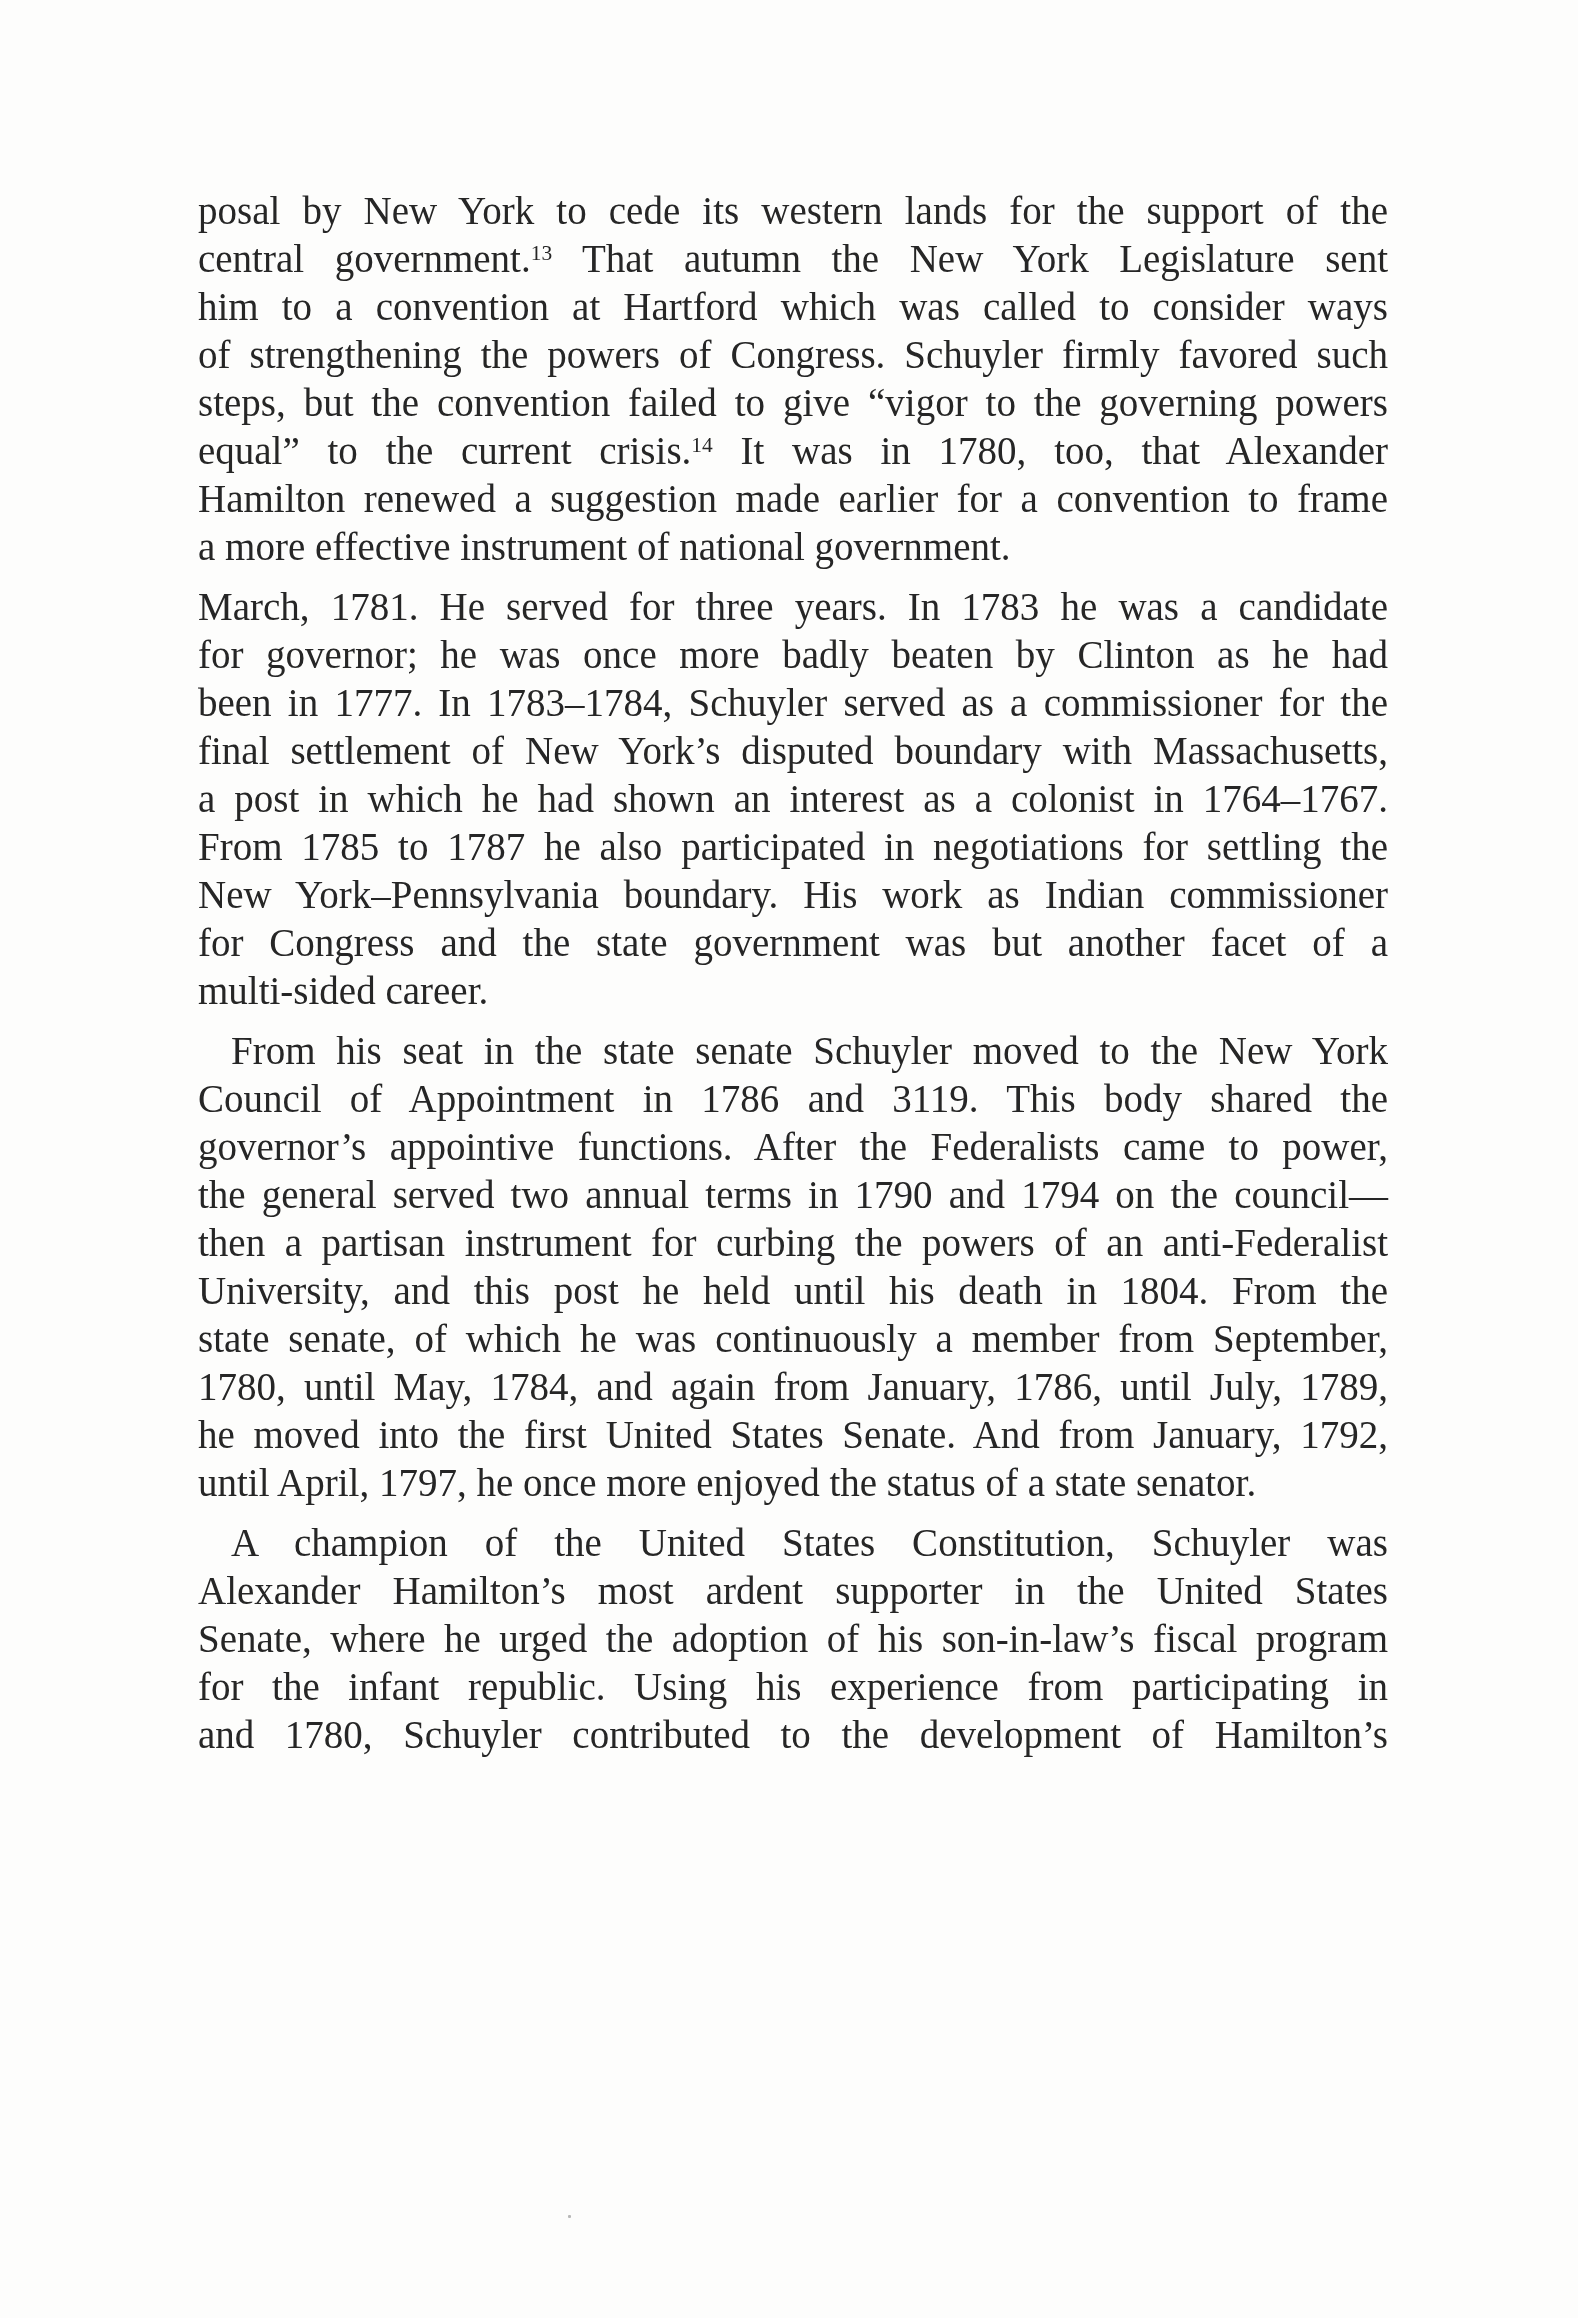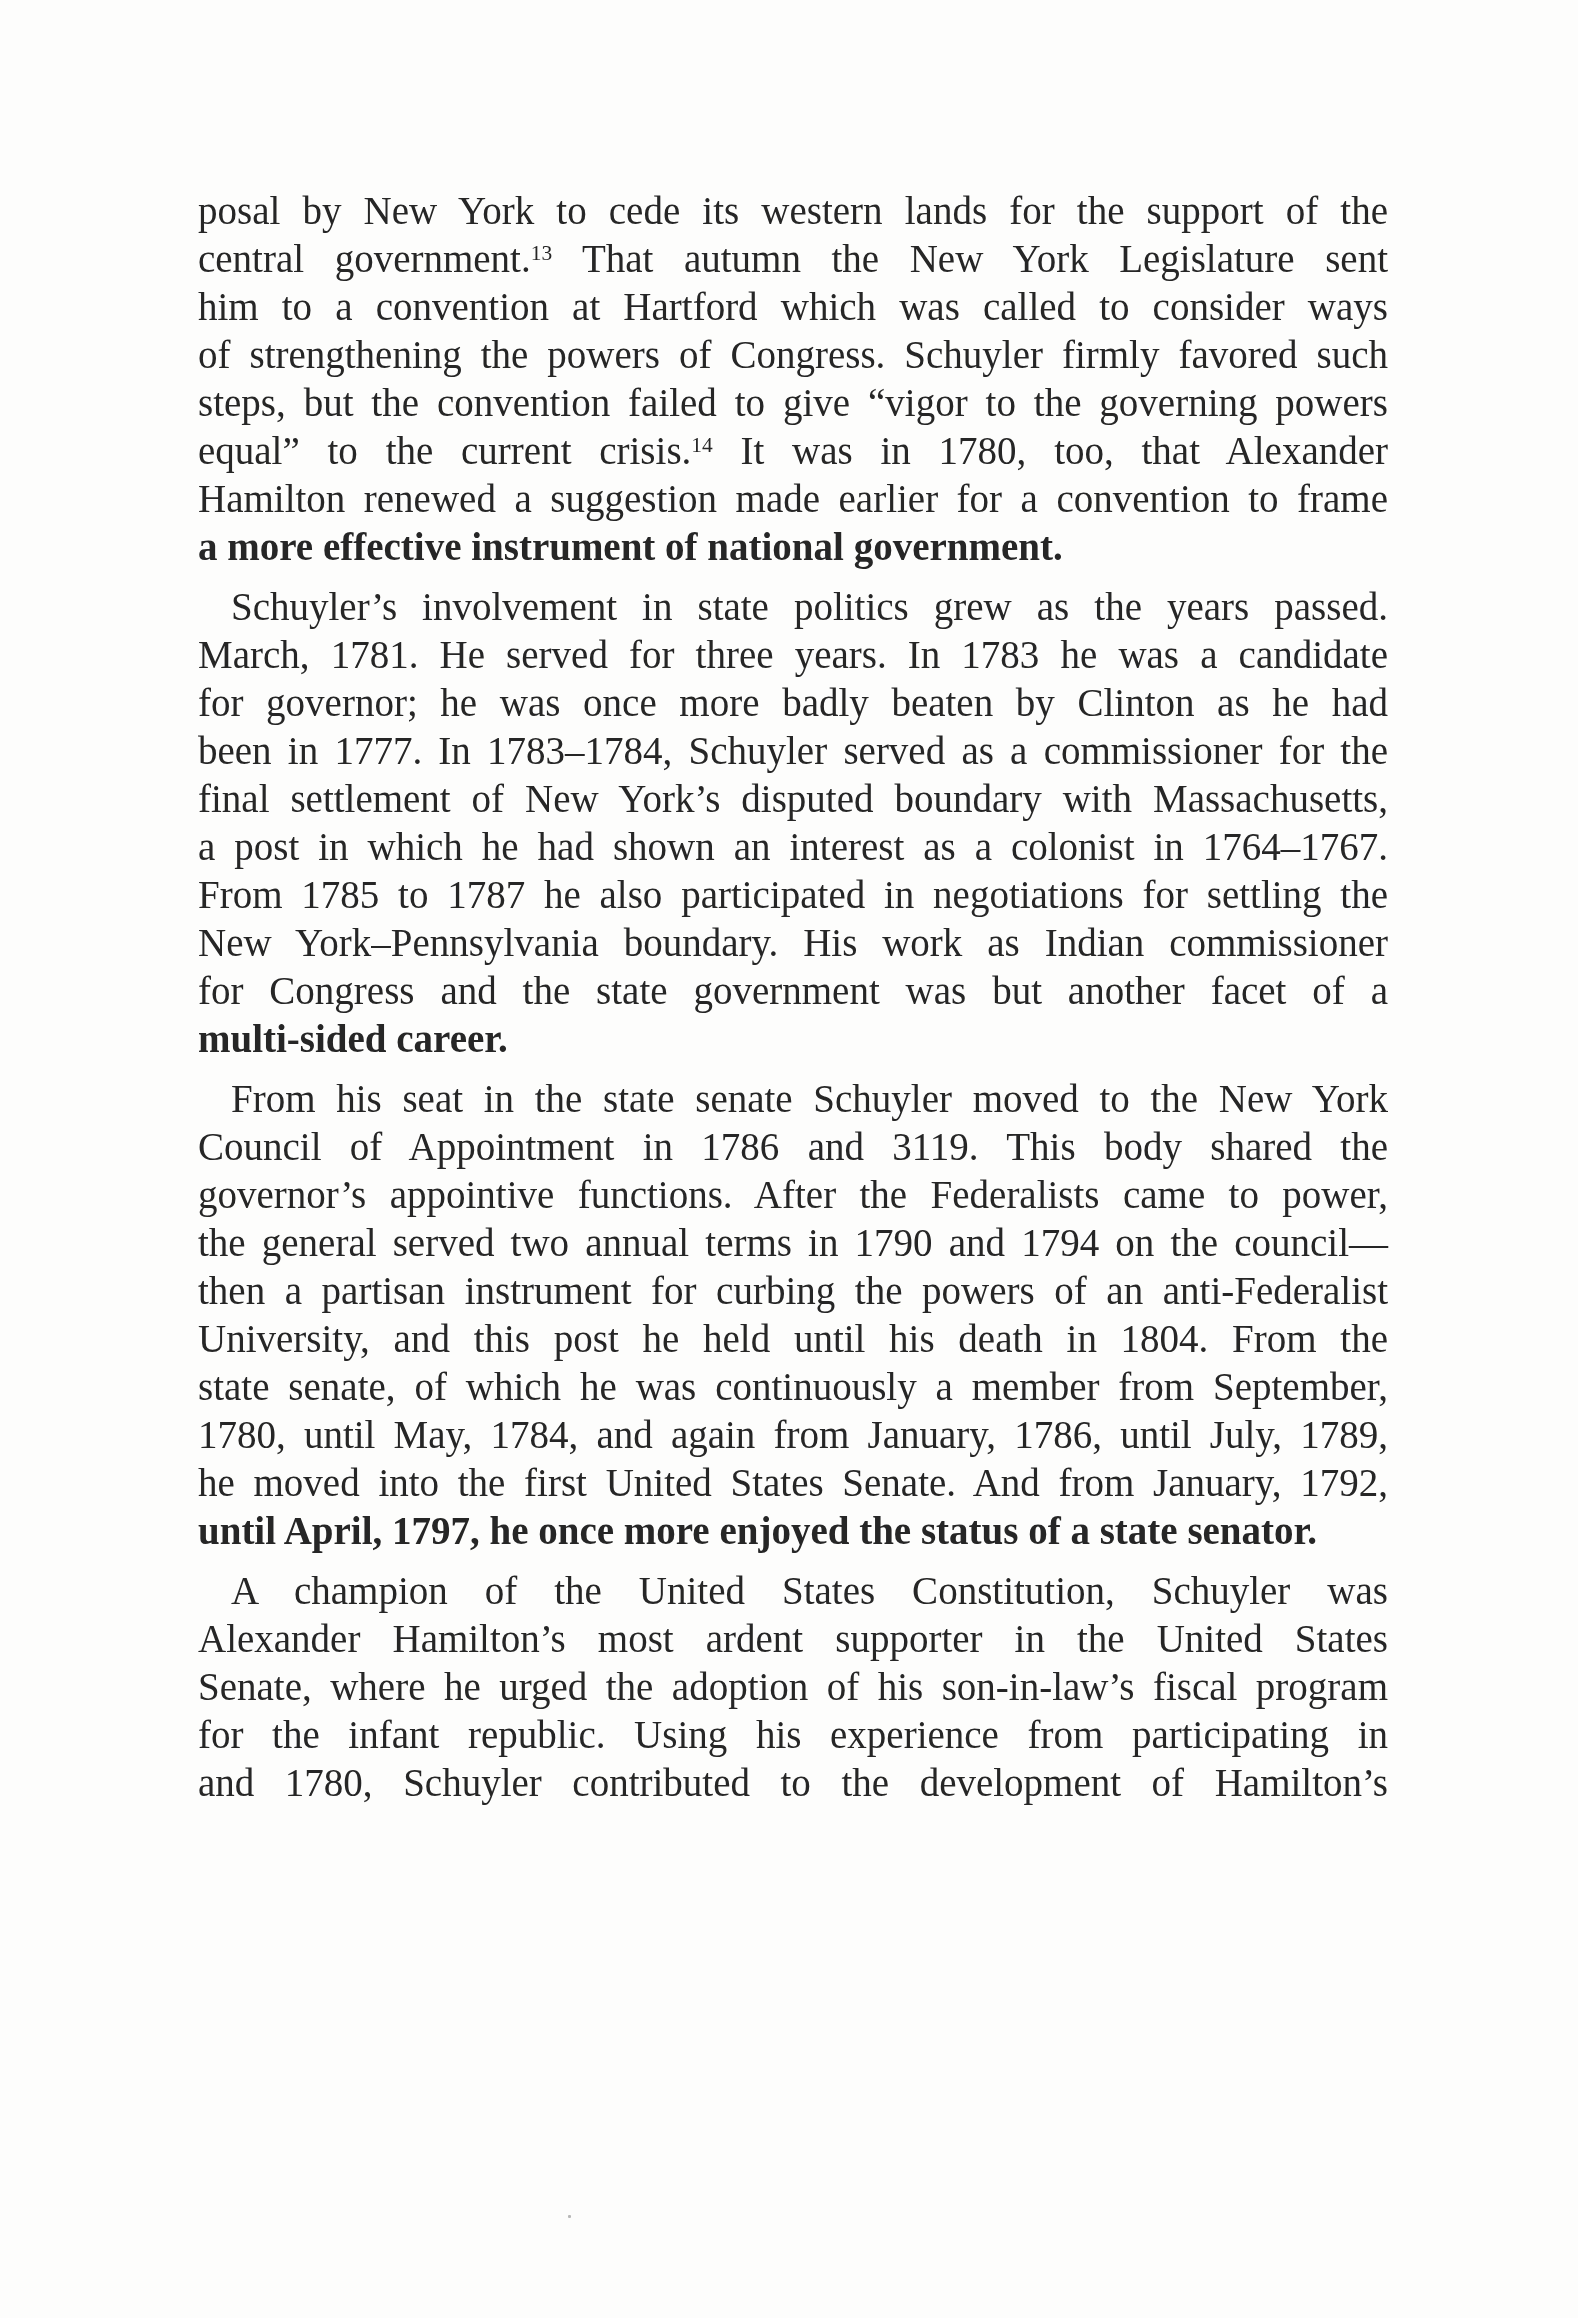--- a/index.html
+++ b/index.html
@@ -24,21 +24,20 @@
   .line {
     display: block;
     white-space: nowrap;
     text-align: justify;
     text-align-last: justify;
     height: 48px;
     overflow: visible;
   }
   .line.last {
     text-align-last: left;
-    font-weight: bold;
   }
   .line.indent {
     padding-left: 33px;
   }
   sup.fn {
     font-size: 0.55em;
     vertical-align: 0.55em;
     line-height: 0;
   }
   .speck {
@@ -61,21 +60,20 @@
     <span class="line"><span>central government.</span><sup class="fn">13</sup><span> That autumn the New York Legislature sent</span></span>
     <span class="line">him to a convention at Hartford which was called to consider ways</span>
     <span class="line">of strengthening the powers of Congress. Schuyler firmly favored such</span>
     <span class="line">steps, but the convention failed to give “vigor to the governing powers</span>
     <span class="line"><span>equal” to the current crisis.</span><sup class="fn">14</sup><span> It was in 1780, too, that Alexander</span></span>
     <span class="line">Hamilton renewed a suggestion made earlier for a convention to frame</span>
     <span class="line last">a more effective instrument of national government.</span>
   </p>
 
   <p class="para">
-    <span class="line indent">Schuyler’s involvement in state politics grew as the years passed.</span>
     <span class="line">March, 1781. He served for three years. In 1783 he was a candidate</span>
     <span class="line">for governor; he was once more badly beaten by Clinton as he had</span>
     <span class="line">been in 1777. In 1783–1784, Schuyler served as a commissioner for the</span>
     <span class="line">final settlement of New York’s disputed boundary with Massachusetts,</span>
     <span class="line">a post in which he had shown an interest as a colonist in 1764–1767.</span>
     <span class="line">From 1785 to 1787 he also participated in negotiations for settling the</span>
     <span class="line">New York–Pennsylvania boundary. His work as Indian commissioner</span>
     <span class="line">for Congress and the state government was but another facet of a</span>
     <span class="line last">multi-sided career.</span>
   </p>

